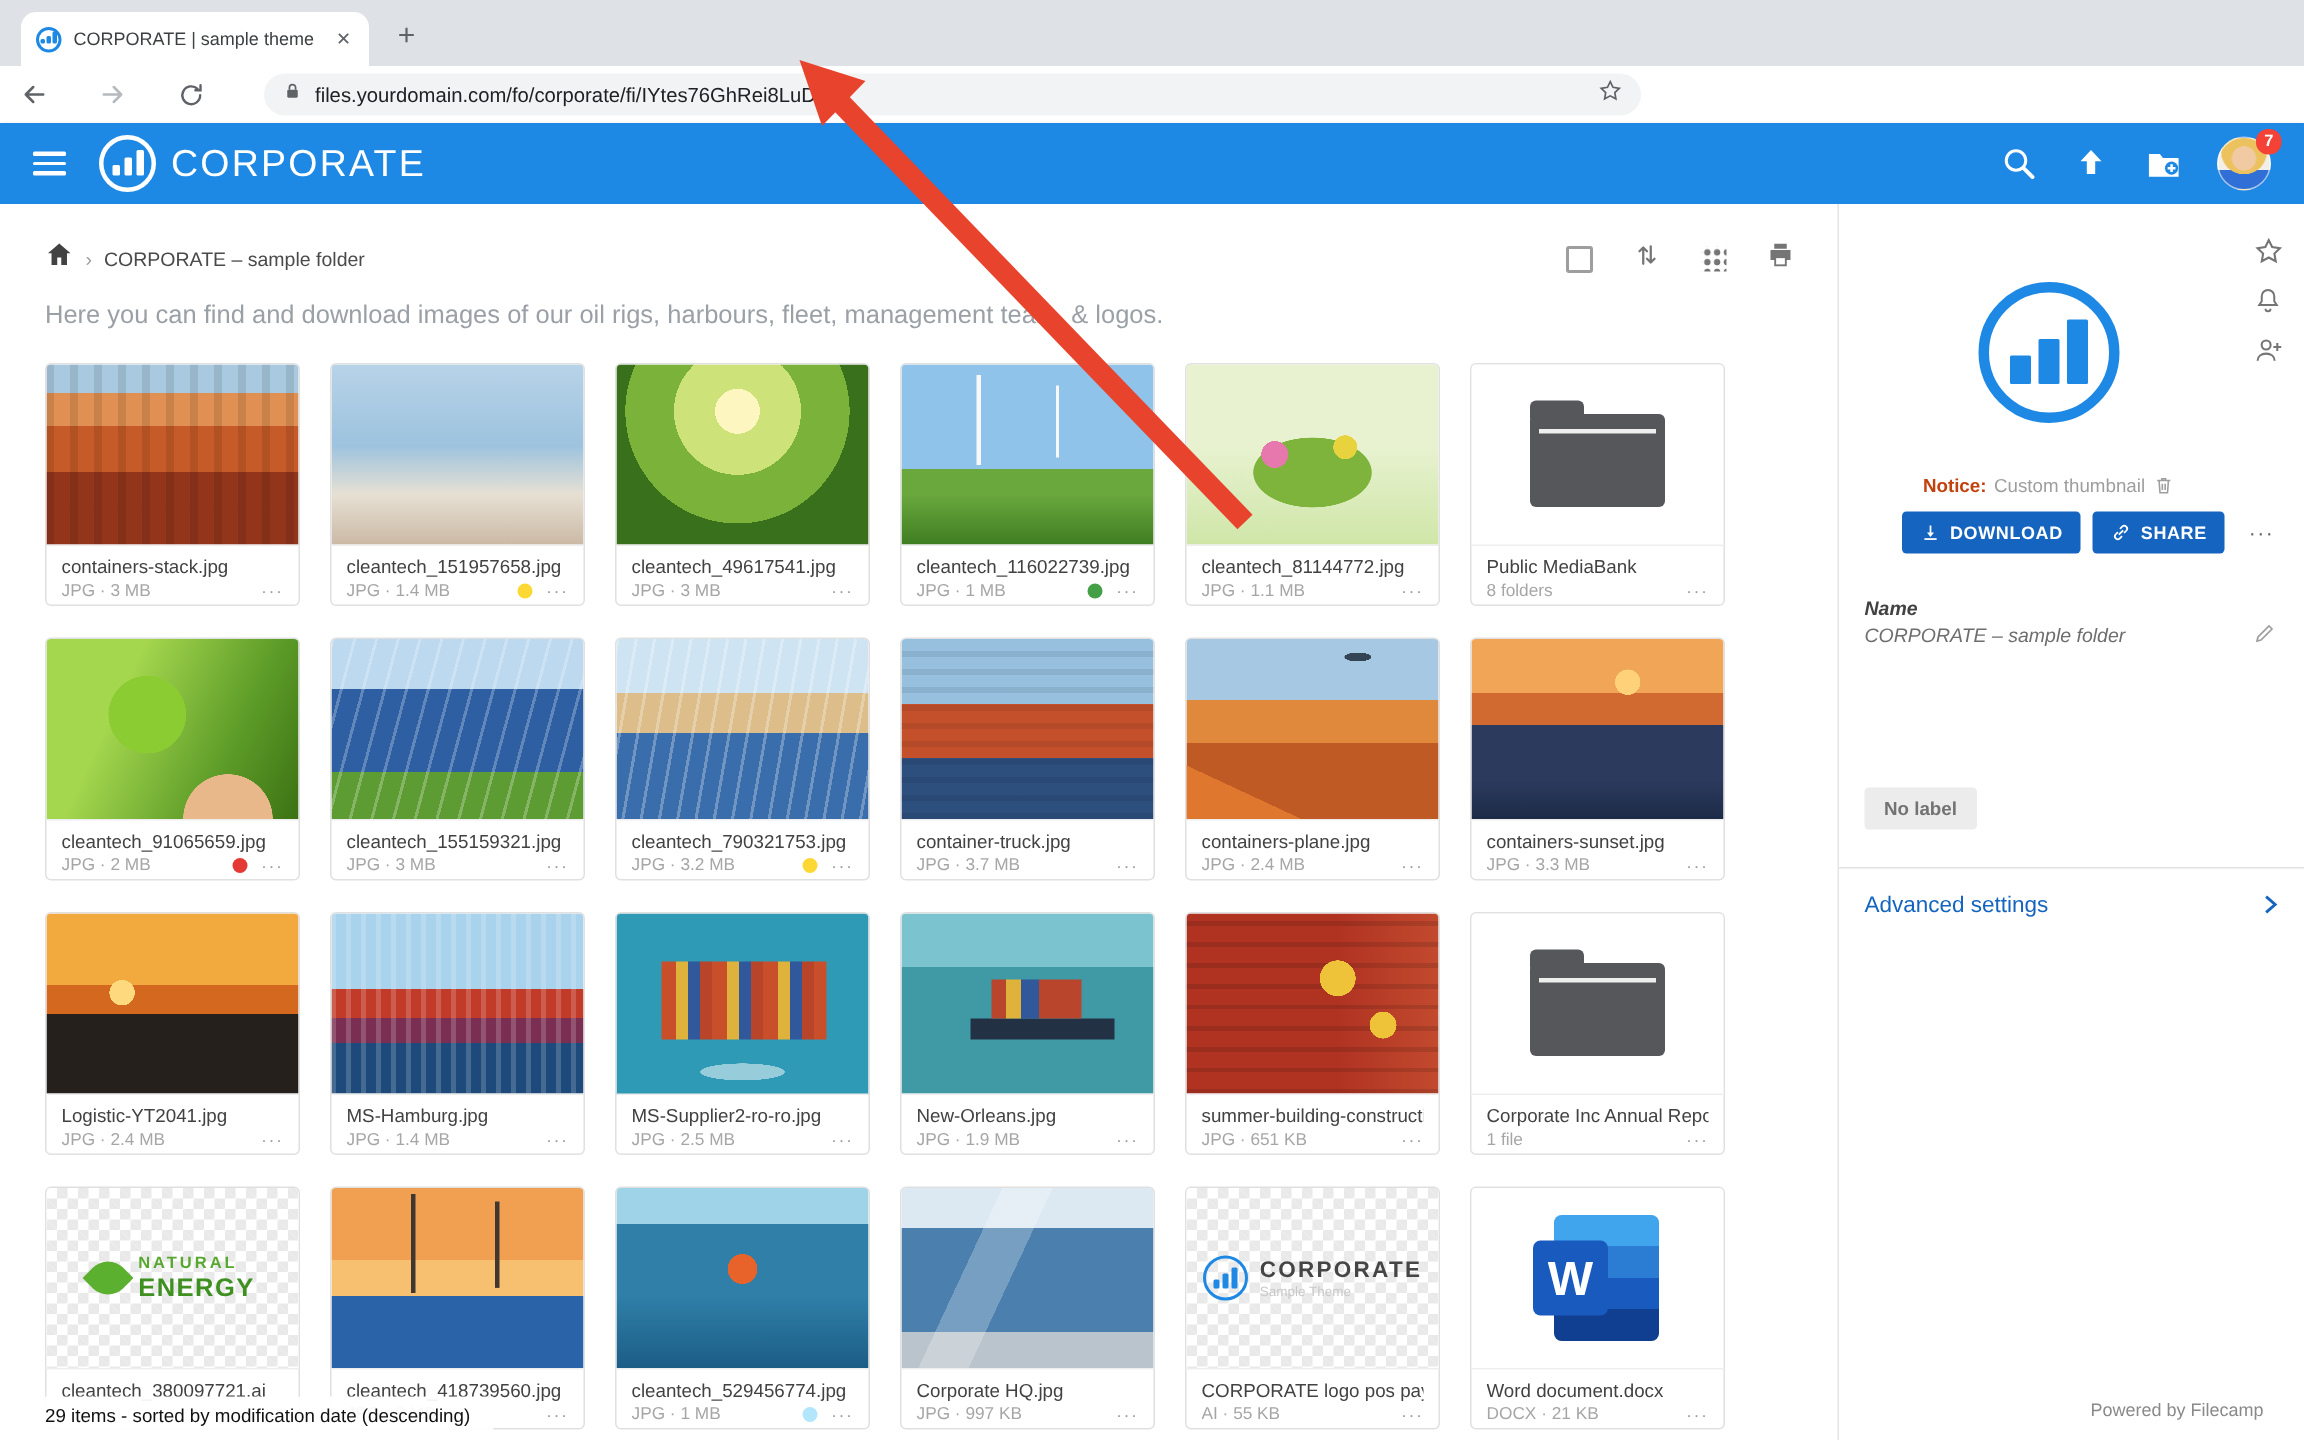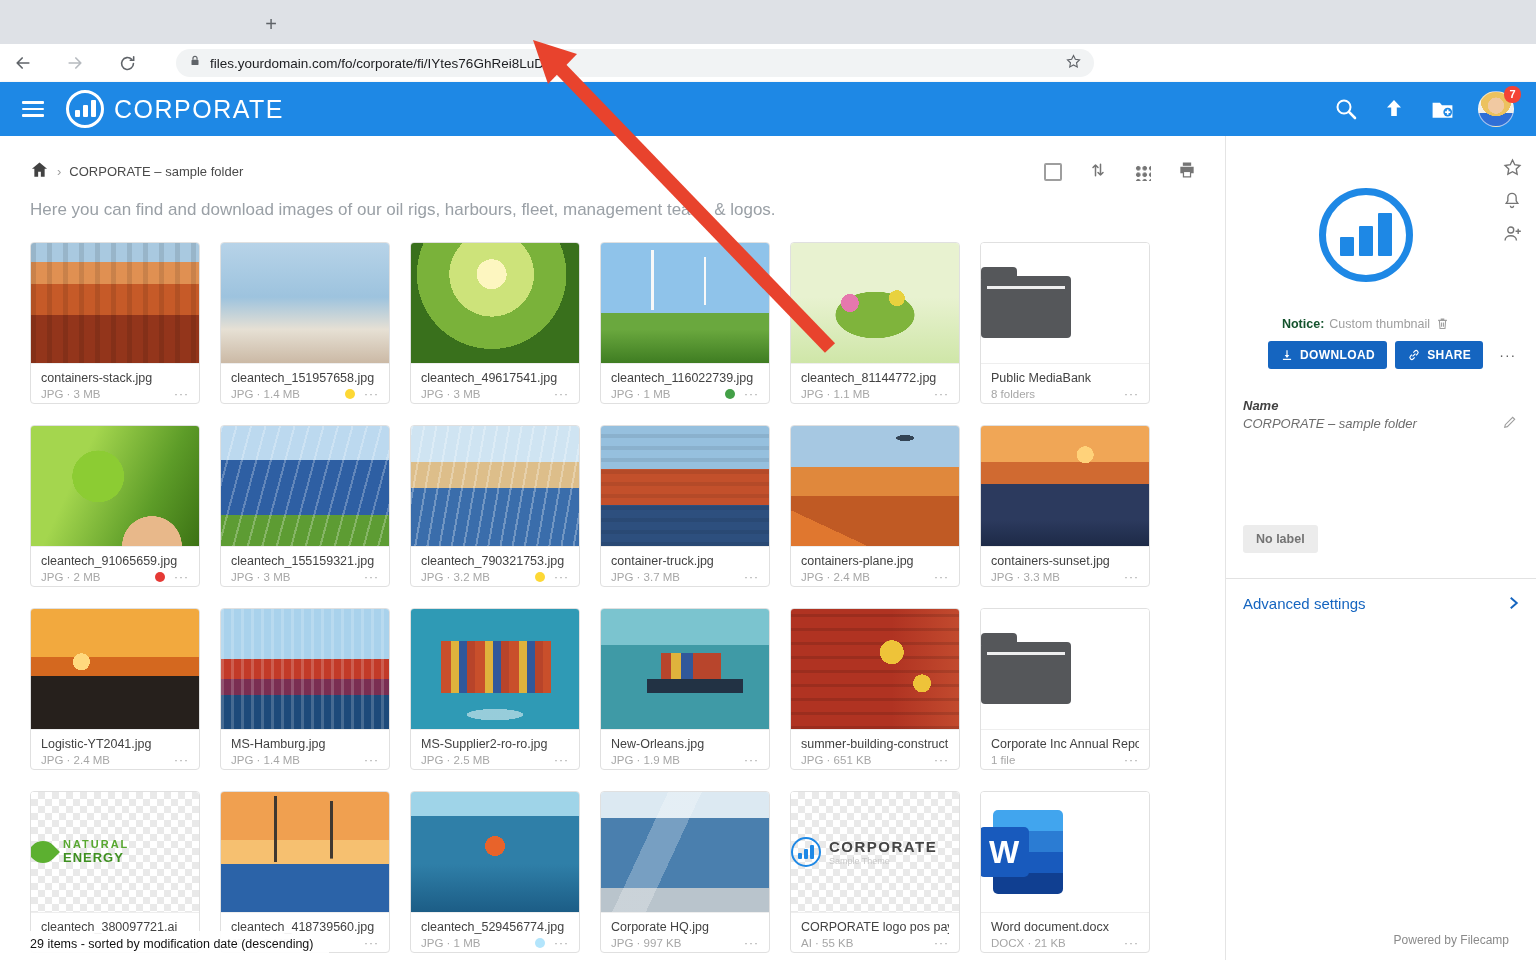--- a/index.html
+++ b/index.html
@@ -46,21 +46,21 @@
   .crumb-text { font-size:13px; color:#4a4a4a; }
   .crumb-sep { color:#9e9e9e; font-size:13px; }
   .view-tools { position:absolute; top:24px; right:28px; display:flex; align-items:center; gap:26px; }
   .sel-box { width:18px; height:18px; border:2px solid #9e9e9e; border-radius:2px; cursor:pointer; }
   .grid-ico { width:17px; height:17px; background-image:radial-gradient(#757575 2px, transparent 2.4px); background-size:6.5px 6.5px; background-position:1px 1px; cursor:pointer; }
   .desc-line { position:absolute; top:64px; left:30px; font-size:17px; color:#9aa0a6; }
 
   
   .grid { position:absolute; top:106px; left:30px; display:grid; grid-template-columns:repeat(6,170px); gap:21px 20px; }
   .card { width:170px; height:162px; background:#fff; border:1px solid #e0e0e0; border-radius:4px; overflow:hidden; cursor:pointer; }
-  .thumb { height:121px; width:100%; display:flex; align-items:center; justify-content:flex-start; border-bottom:1px solid #eee; overflow:hidden; }
+  .thumb { height:121px; width:100%; display:flex; align-items:center; justify-content:center; border-bottom:1px solid #eee; overflow:hidden; }
   .card-body { padding:7px 10px 0; }
   .card-name { font-size:12.5px; color:#424242; white-space:nowrap; overflow:hidden; }
   .card-meta { display:flex; align-items:center; margin-top:3px; }
   .card-meta-text { font-size:11.5px; color:#a6a6a6; flex:1; white-space:nowrap; overflow:hidden; }
   .badge-dot { width:10px; height:10px; border-radius:50%; margin-right:9px; flex:none; }
   .card-dots { font-size:12px; color:#9e9e9e; letter-spacing:1px; line-height:1; }
 
   
   .th-containers-stack{background:repeating-linear-gradient(90deg,rgba(0,0,0,.10) 0 5px,transparent 5px 16px),linear-gradient(180deg,#a9c9e0 0 16%,#e09052 16% 34%,#c65a28 34% 60%,#93351b 60% 100%);}
   .th-team{background:linear-gradient(180deg,#b7d3e8 0%,#9dc3de 45%,#e6e0d4 72%,#cbb9a5 100%);}
@@ -89,34 +89,34 @@
   .folder-glyph::after { content:""; position:absolute; top:10px; left:6px; right:6px; height:3px; background:#fff; opacity:.9; }
 
   .word-glyph { position:relative; width:70px; height:84px; border-radius:5px; margin-left:12px;
     background:linear-gradient(180deg,#41a5ee 0 25%,#2b7cd3 25% 50%,#185abd 50% 75%,#103f91 75% 100%); }
   .word-glyph::before { content:"W"; position:absolute; left:-14px; top:17px; width:50px; height:50px; background:#185abd; border-radius:5px; color:#fff; font-weight:bold; font-size:32px; line-height:50px; text-align:center; }
 
   .ne-overlay { display:flex; align-items:center; gap:8px; }
   .ne-leaf { width:24px; height:24px; background:#5cb030; border-radius:0 60% 0 60%; transform:rotate(-45deg); }
   .ne-text { display:flex; flex-direction:column; line-height:1.15; }
   .ne-l1 { font-size:11px; letter-spacing:2px; color:#58a830; font-weight:bold; }
-  .ne-l2 { font-size:13px; letter-spacing:1px; color:#3e9020; font-weight:bold; }
+  .ne-l2 { font-size:17px; letter-spacing:1px; color:#3e9020; font-weight:bold; }
   .corp-overlay { display:flex; align-items:center; gap:8px; }
   .corp-text { display:flex; flex-direction:column; line-height:1.2; }
   .corp-l1 { font-size:15px; letter-spacing:1.5px; color:#454545; font-weight:bold; }
   .corp-l2 { font-size:9px; color:#c9c9c9; }
 
   .status-bar { position:absolute; left:0; bottom:0; background:rgba(255,255,255,.92); padding:6px 16px 9px 30px; font-size:12.5px; color:#111; z-index:6; }
 
   
   .side-icons { position:absolute; top:21px; right:13px; display:flex; flex-direction:column; gap:12px; align-items:center; }
   .side-ico { width:21px; height:21px; cursor:pointer; }
   .side-logo { position:absolute; top:52px; left:0; width:280px; display:flex; justify-content:center; }
   .notice-line { position:absolute; top:180px; left:0; width:280px; text-align:center; font-size:12.5px; color:#9e9e9e; display:flex; justify-content:center; align-items:center; gap:5px; }
-  .notice-line b { color:#14532d; }
+  .notice-line b { color:#c2410c; }
   .trash-ico { width:15px; height:15px; cursor:pointer; }
   .btn-row { position:absolute; top:205px; left:42px; display:flex; align-items:center; gap:8px; }
   .btn { background:#1565c0; color:#fff; border:none; font-size:12px; font-weight:bold; letter-spacing:.4px; height:28px; padding:0 12px; border-radius:3px; display:flex; align-items:center; gap:6px; cursor:pointer; font-family:inherit; }
   .more-dots { color:#616161; font-size:14px; letter-spacing:1px; margin-left:8px; cursor:pointer; }
   .field-block { position:absolute; left:17px; width:277px; }
   .fb-name { top:262px;font-style:italic; } .fb-desc { top:311px; }
   .field-label { font-size:13px; font-weight:bold; color:#424242; }
   .field-value { font-size:13px; color:#6e6e6e; margin-top:2px; line-height:1.35; padding-right:22px; }
   .pencil { position:absolute; right:2px; top:16px; width:16px; height:16px; cursor:pointer; }
   .chip { position:absolute; top:389px; left:17px; background:#ececec; color:#737373; font-size:12.5px; font-weight:bold; padding:7px 13px; border-radius:3px; cursor:pointer; }
@@ -124,20 +124,29 @@
   .adv-row { position:absolute; top:458px; left:17px; right:14px; display:flex; align-items:center; cursor:pointer; }
   .adv-text { font-size:15px; color:#1565c0; flex:1; }
   .powered { position:absolute; bottom:13px; right:27px; font-size:12px; color:#8a8a8a; }
 
   .red-arrow { position:absolute; left:0; top:0; width:1536px; height:960px; pointer-events:none; z-index:10; }
 </style>
 </head>
 <body>
 
 <div class="tabstrip">
+  <div class="tab">
+    <span class="logo-mark" style="--s:17px;--bw:2px;--c:#1e88e5;--bar:2.5px;--g:1.5px">
+        <i></i>
+        <i></i>
+        <i></i>
+      </span>
+    <span class="tab-title">CORPORATE | sample theme</span>
+    <span class="tab-close">✕</span>
+  </div>
   <div class="new-tab">+</div>
 </div>
 <div class="toolbar">
   <span class="nav-ico">
     <svg viewBox="0 0 24 24" width="20" height="20" fill="none" stroke="#5f6368" stroke-width="2" stroke-linecap="round">
         <path d="M19 12H5M5 12l6-6M5 12l6 6"></path>
       </svg>
   </span>
   <span class="nav-ico">
     <svg viewBox="0 0 24 24" width="20" height="20" fill="none" stroke="#b6babf" stroke-width="2" stroke-linecap="round">

